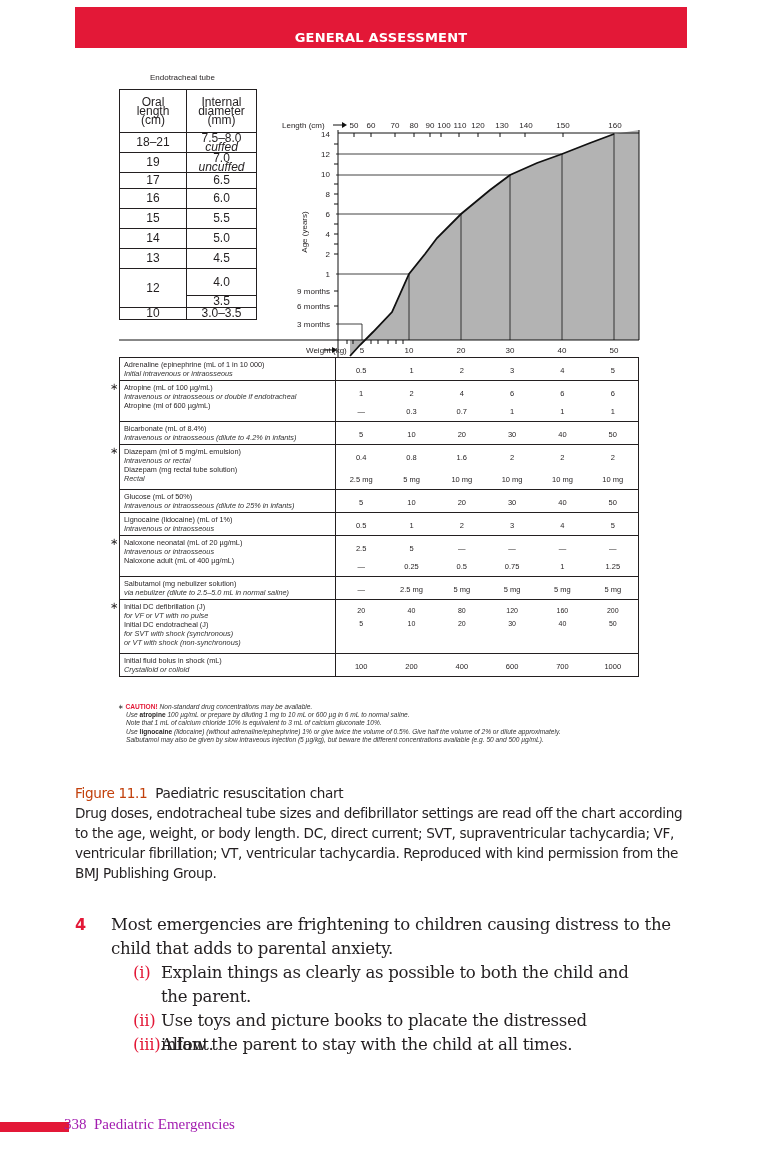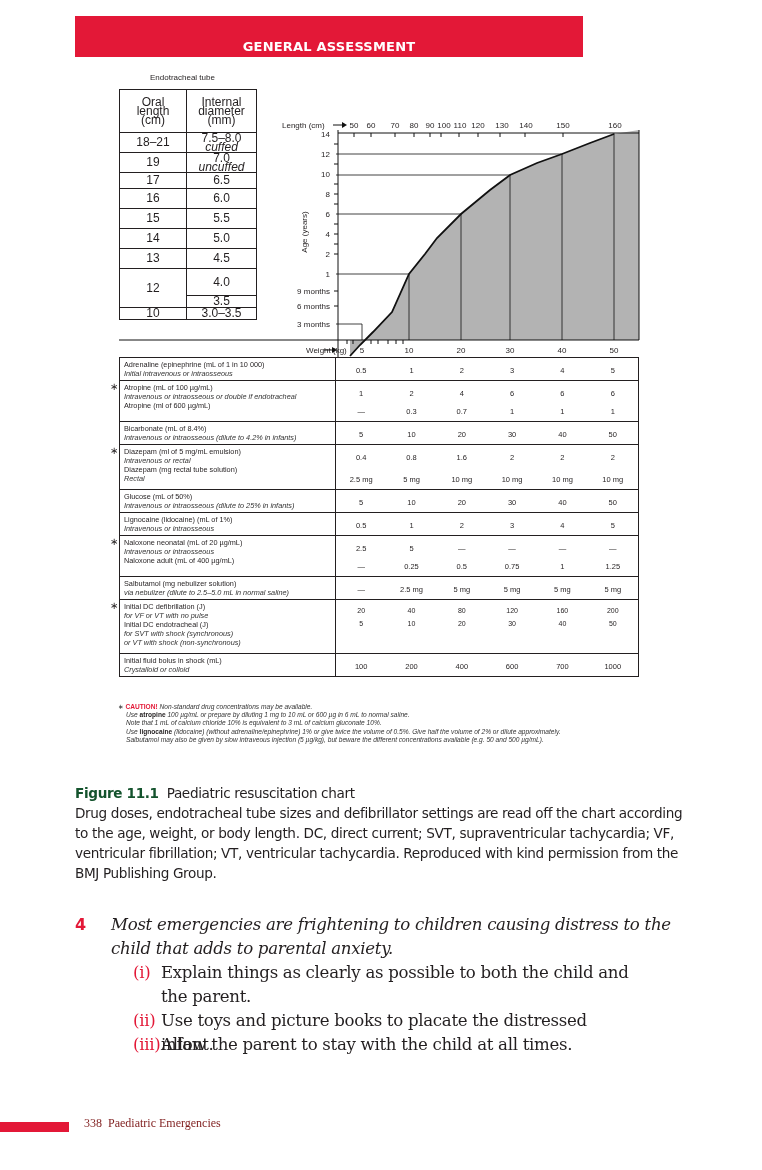--- a/index.html
+++ b/index.html
@@ -1,17 +1,17 @@
 <!DOCTYPE html>
 <html><head>
 <meta charset="utf-8">
 <style>
   html, body { margin:0; padding:0; background:#ffffff; }
   body { width:762px; height:1170px; position:relative; overflow:hidden; font-family:"Liberation Sans", sans-serif; color:#231f20; }
-  .header-bar { position:absolute; left:75px; top:16px; width:508px; height:41px; background:#e31837; }
+  .header-bar { position:absolute; left:75px; top:7px; width:612px; height:41px; background:#e31837; }
   .header-title { position:absolute; left:0; right:0; bottom:3px; text-align:center; color:#fff; font-family:"DejaVu Sans", sans-serif; font-weight:bold; font-size:13px; letter-spacing:0.2px; }
   .ett-caption { position:absolute; left:150px; top:73px; font-size:8px; font-family:"Liberation Sans Narrow","Liberation Sans", sans-serif; }
   .ett-table { position:absolute; left:119px; top:89px; border-collapse:collapse; font-size:12px;border-radius:18px; }
   .ett-table td { border:1px solid #231f20; text-align:center; padding:0; line-height:9px; }
   .ett-table td.c1 { width:66px; }
   .ett-table td.c2 { width:69px; }
   .ett-table .hdr td { height:42px; }
   .ett-table .it { font-style:italic; }
   svg.chart { position:absolute; left:0; top:0; }
   .drug-table { position:absolute; left:119px; top:357px; width:520px; border-collapse:collapse; }
@@ -21,29 +21,29 @@
   .drug-name i { font-style:italic; color:#333; }
   .dose-cell { width:51px; text-align:center; font-size:7.5px; line-height:9px; padding-top:4px !important; }
   .dose-cell.last { border-right:1px solid #231f20; }
   .dose-line { height:18px; line-height:18px; }
   .star { position:absolute; font-size:10px; left:110px; }
   .caution { position:absolute; left:118px; top:703px; width:540px; font-size:6.6px; line-height:8.2px; font-style:italic; color:#333; }
   .caution .red { color:#e31837; font-style:normal; font-weight:bold; }
   .caution .star-inline { color:#333; font-style:normal; }
   .caution b { font-style:normal; font-weight:bold; color:#231f20; }
   .fig-caption { position:absolute; left:75px; top:783px; width:620px; font-family:"DejaVu Sans", sans-serif; font-size:13.6px; line-height:20px; color:#231f20; letter-spacing:-0.35px; }
-  .fig-label { color:#14532d;font-weight:bold; }
+  .fig-label { color:#c2410c; }
   .item4 { position:absolute; left:75px; top:913px; width:620px; font-family:"DejaVu Serif","Liberation Serif", serif; font-size:16.6px; line-height:24px; color:#231f20; letter-spacing:-0.3px; }
   .item4 .num { position:absolute; left:0; top:0; color:#e31837; font-family:"DejaVu Sans", sans-serif; font-weight:bold; font-size:16px; }
-  .item4 .body { position:absolute; left:36px; top:0; width:590px;font-style:italic; }
+  .item4 .body { position:absolute; left:36px; top:0; width:590px; }
   .sub { position:absolute; left:58px; width:520px; }
   .sub .roman { position:absolute; left:0; color:#e31837; }
   .sub .txt { position:absolute; left:28px; width:470px; }
   .footer-bar { position:absolute; left:0; top:1122px; width:69px; height:10px; background:#e31837; }
-  .footer-text { position:absolute; left:84px; top:1116px; font-family:"Liberation Serif", serif; font-size:12px; color:#7f1d1d; }
+  .footer-text { position:absolute; left:64px; top:1116px; font-family:"Liberation Serif", serif; font-size:15px; color:#a21caf; }
 </style>
 </head>
 <body>
 
 <div class="header-bar">
   <div class="header-title">GENERAL ASSESSMENT</div>
 </div>
 
 <div class="ett-caption">Endotracheal tube</div>
 

